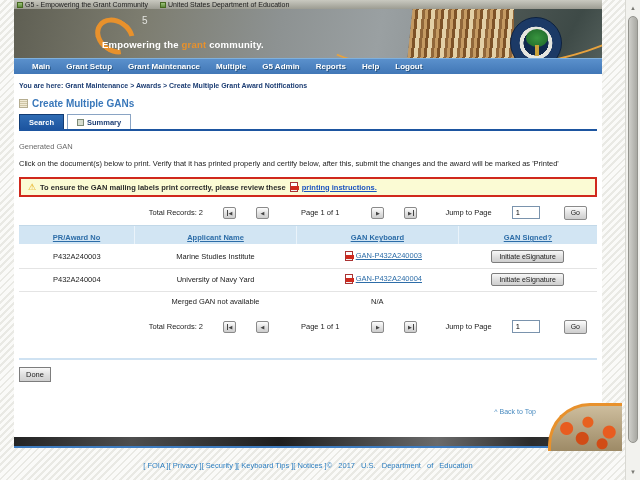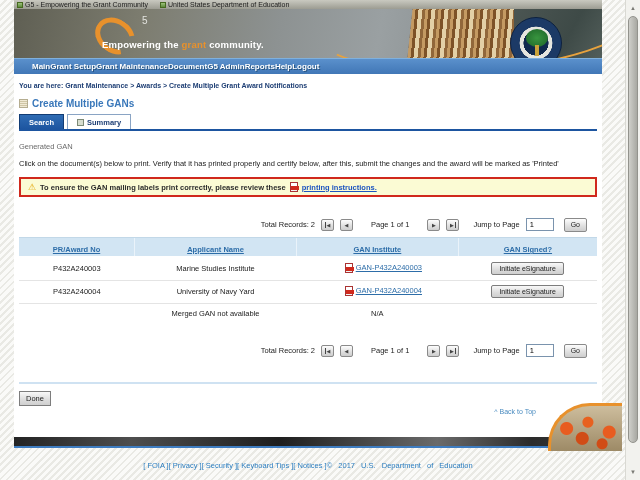--- a/index.html
+++ b/index.html
@@ -27,21 +27,21 @@
     background:radial-gradient(circle at 50% 50%, #10294d 0 35%, #e6e6df 36% 46%, #1c3a66 47% 100%); }
   .seal .tree { position:absolute; left:15px; top:11px; width:22px; height:18px; border-radius:50%;
     background:radial-gradient(ellipse at center,#38953f,#1d6327); }
   .seal .trunk { position:absolute; left:24px; top:27px; width:4px; height:11px; background:#c9a23a; }
   .g-ring { position:absolute; left:80px; top:10px; width:42px; height:34px; border:5px solid #e8912c; border-right-color:transparent; border-radius:50%; transform:rotate(35deg); }
   .g-five { position:absolute; left:128px; top:6px; font-size:10px; color:#e3e3de; }
   .tagline { position:absolute; left:88px; top:30px; font-size:9.5px; font-weight:bold; color:#fff; letter-spacing:.2px; }
   .tagline .hl { color:#e8912c; }
 
   
-  .navbar { height:16px; background:linear-gradient(#5a90cc,#4177b6); display:flex; align-items:center; padding-left:18px; border-top:1px solid #7fb0dd; }
+  .navbar { height:16px; background:linear-gradient(#5a90cc,#4177b6); display:flex; align-items:center; gap:16px; padding-left:18px; border-top:1px solid #7fb0dd; }
   .nav-item { font-size:8px; font-weight:bold; color:#fff; text-shadow:1px 1px 0 #27537f; white-space:nowrap; cursor:pointer; }
 
   
   .content { position:relative; background:#fff; height:363px; padding:0 5px; }
   .breadcrumb { padding-top:8px; font-size:7px; font-weight:bold; color:#1d3e74; }
   .heading { margin-top:9px; display:flex; align-items:center; gap:4px; }
   .heading-icon { width:9px; height:9px; border:1px solid #b5ad90;
     background:repeating-linear-gradient(#f0e9d4 0 1px,#cfc6a6 1px 2px); }
   .heading-text { font-size:10px; font-weight:bold; color:#3a78ba; }
 
@@ -55,21 +55,21 @@
   .instructions { margin-top:8px; font-size:7.5px; color:#1c1c1c; }
   .esign-note { margin-top:9px; font-size:8px; font-weight:bold; color:#101010; }
 
   .warning-box { margin-top:9px; border:2px solid #d0281c; background:#fbfbd4; height:20px; display:flex; align-items:center; gap:4px; padding-left:7px; }
   .warn-glyph { font-size:9px; color:#e2a400; line-height:1; }
   .warning-text { font-size:7.5px; font-weight:bold; color:#2b2b2b; }
   .warning-link { font-size:7.5px; font-weight:bold; color:#1d55c0; text-decoration:underline; cursor:pointer; }
   .pdf-icon { position:relative; width:8px; height:10px; background:linear-gradient(160deg,#fff 40%,#ececec); border:1px solid #a33; flex:0 0 auto; }
   .pdf-icon i { position:absolute; left:0; bottom:1px; width:8px; height:4px; background:#d02a1e; }
 
-  .pagination { display:flex; align-items:center; justify-content:flex-end; gap:6px; margin-top:20px; padding-right:10px; height:15px; }
+  .pagination { display:flex; align-items:center; justify-content:flex-end; gap:20px; margin-top:8px; padding-right:10px; height:15px; }
   .pg-label { font-size:7.5px; color:#222; }
   .pg-page { margin:0 12px; }
   .pg-btn { width:13px; height:12px; background:linear-gradient(#fdfdfd,#dedede 60%,#cdcdcd); border:1px solid #8a8a8a; border-radius:2px; font-size:5px; color:#444; line-height:10px; text-align:center; cursor:pointer; }
   .pg-btn .bar-l { border-left:1px solid #444; padding-left:1px; }
   .pg-btn .bar-r { border-right:1px solid #444; padding-right:1px; }
   .jump-input { width:28px; height:13px; border:1px solid #7a93ad; font-size:7.5px; padding-left:3px; font-family:"Liberation Sans",sans-serif; }
   .go-btn { height:14px; background:linear-gradient(#fdfdfd,#dedede 60%,#cdcdcd); border:1px solid #8a8a8a; border-radius:2px; font-size:7px; color:#222; padding:0 6px; margin-left:4px; cursor:pointer; font-family:"Liberation Sans",sans-serif; }
 
   table.gan { width:100%; border-collapse:collapse; margin-top:5px; }
   table.gan th { background:#d2e5f3; height:19px; border-left:1px solid #eaf3fa; border-top:1px solid #c2d8e8; border-bottom:2px solid #fff; }
@@ -132,21 +132,21 @@
     </div>
     <div class="g-ring"></div>
     <div class="g-five">5</div>
     <div class="tagline"><span>Empowering the </span><span class="hl">grant</span><span> community.</span></div>
   </div>
 
   <div class="navbar">
     <span class="nav-item">Main</span>
     <span class="nav-item">Grant Setup</span>
     <span class="nav-item">Grant Maintenance</span>
-    <span class="nav-item">Document</span>
+    <span class="nav-item">Multiple</span>
     <span class="nav-item">G5 Admin</span>
     <span class="nav-item">Reports</span>
     <span class="nav-item">Help</span>
     <span class="nav-item">Logout</span>
   </div>
 
   <div class="content">
 
     <div class="breadcrumb">
       <span>You are here:</span>
@@ -194,21 +194,21 @@
       <colgroup>
           <col style="width:20%">
           <col style="width:28%">
           <col style="width:28%">
           <col style="width:24%">
         </colgroup>
       <tbody>
           <tr>
         <th><span>PR/Award No</span></th>
         <th><span>Applicant Name</span></th>
-        <th><span>GAN Institute</span></th>
+        <th><span>GAN Keyboard</span></th>
         <th><span>GAN Signed?</span></th>
       </tr>
       <tr>
         <td>P432A240003</td>
         <td>Marine Studies Institute</td>
         <td class="doc-cell">
           <span class="doc-link">
                 <span class="pdf-icon">
                   <i></i>
                 </span>

